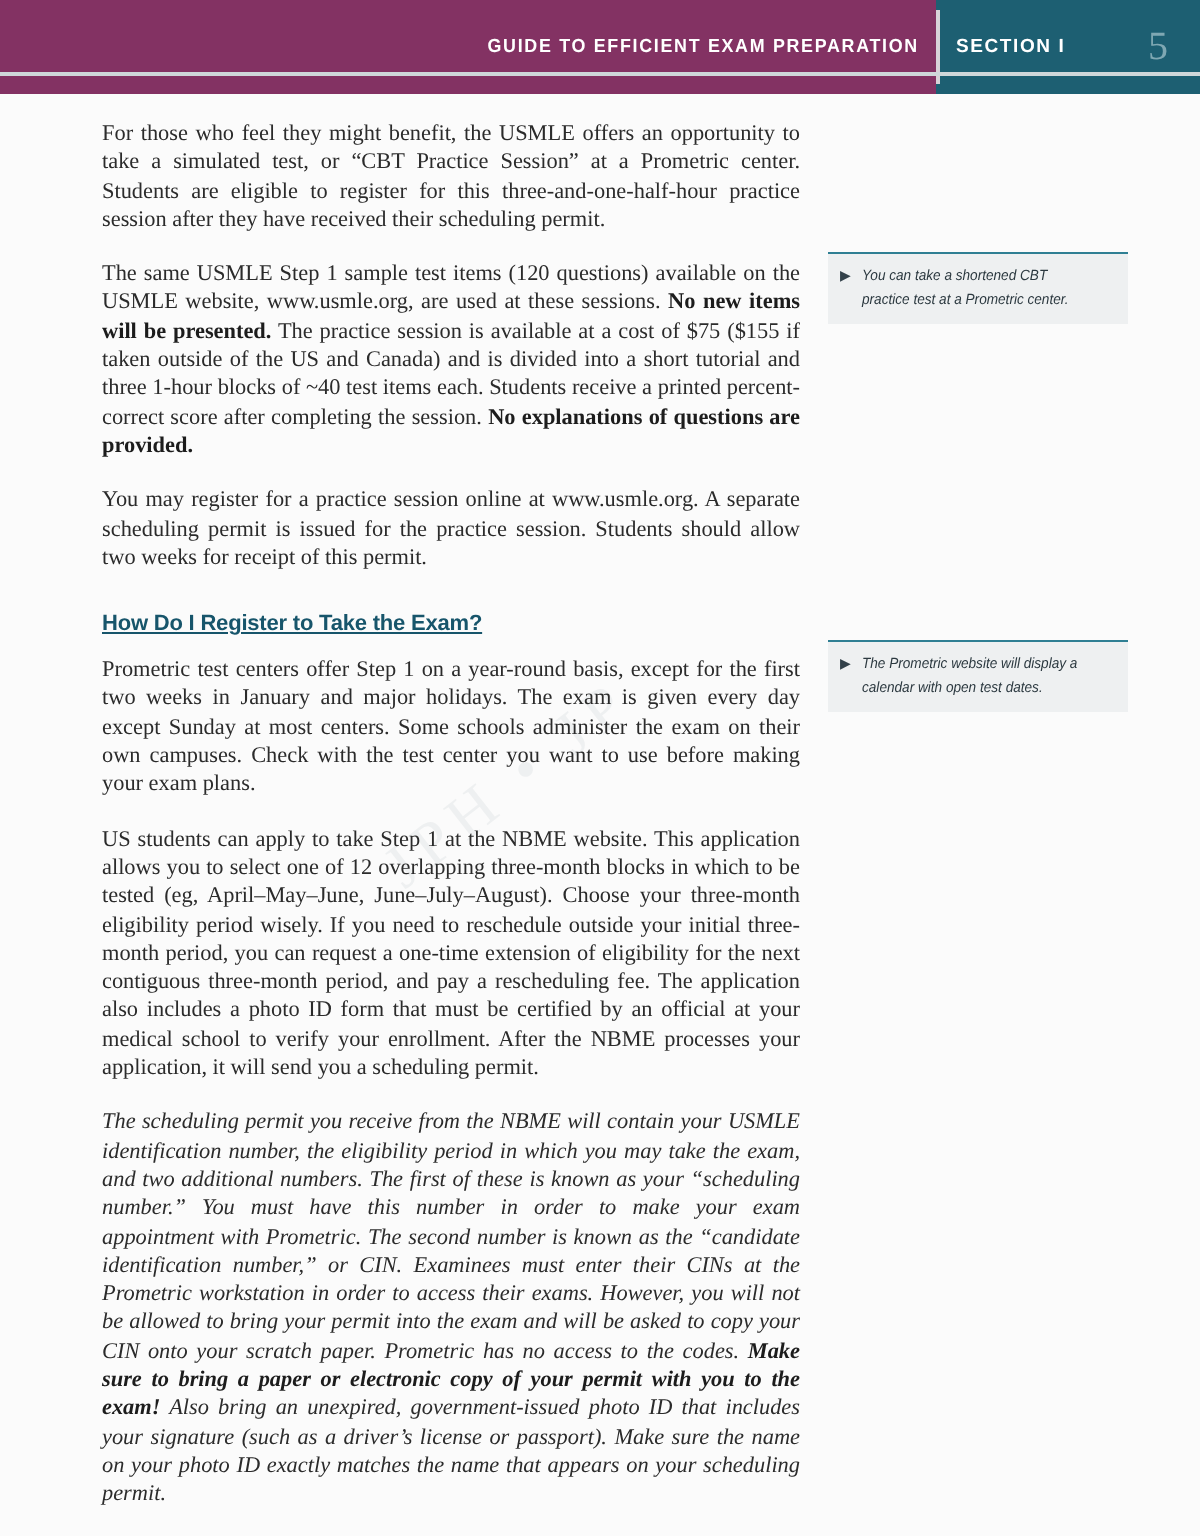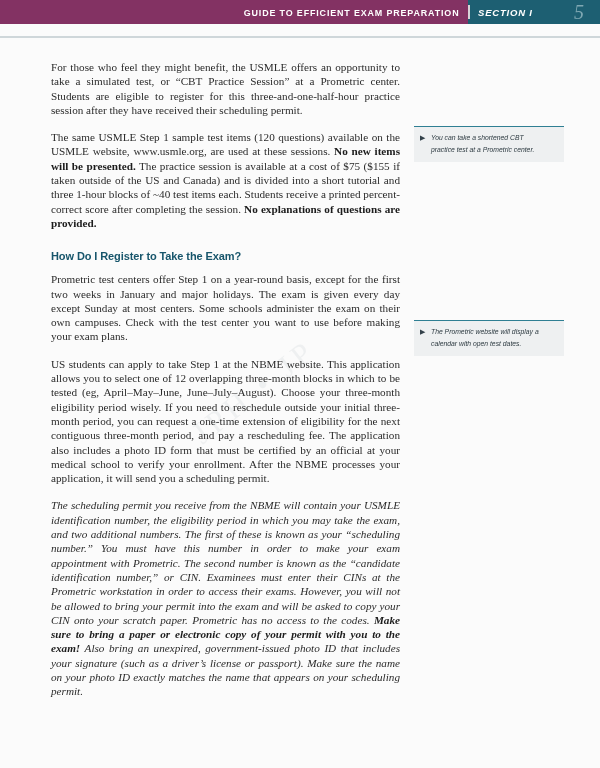--- a/index.html
+++ b/index.html
@@ -13,21 +13,21 @@
     font-family: "Liberation Serif", serif;
     overflow: hidden;
     position: relative;
   }
 
   
   .header {
     position: absolute;
     top: 0; left: 0;
     width: 600px;
-    height: 24px;
+    height: 47px;
     display: flex;
     align-items: stretch;
   }
   .header-magenta {
     flex: 1 1 auto;
     background: #833263;
     display: flex;
     align-items: center;
     justify-content: flex-end;
     padding-right: 9px;
@@ -45,21 +45,20 @@
     white-space: nowrap;
   }
   .header-teal {
     width: 132px;
     background: #1d5f72;
     display: flex;
     align-items: center;
     box-sizing: border-box;
     padding-left: 10px;
     position: relative;
-    font-style: italic;
   }
   .header-section {
     font-family: "Liberation Sans", sans-serif;
     font-weight: bold;
     font-size: 9.5px;
     letter-spacing: 0.8px;
     color: #ffffff;
     text-transform: uppercase;
     white-space: nowrap;
   }
@@ -107,20 +106,21 @@
   p.body-para:last-child { margin-bottom: 0; font-style: italic; }
   .b { font-weight: bold; color: #1c1c1c; }
 
   h2.section-heading {
     margin: 20px 0 10px 0;
     font-family: "Liberation Sans", sans-serif;
     font-weight: bold;
     font-size: 11px;
     letter-spacing: -0.1px;
     color: #17556b;
+    text-decoration: underline;
   }
 
   
   .callout {
     position: absolute;
     left: 414px;
     width: 150px;
     background: #eef0f1;
     border-top: 1.6px solid #2f7f93;
     box-sizing: border-box;
@@ -185,20 +185,21 @@
 <div class="header-rule"></div>
 
 <div class="watermark">JPH • JP</div>
 
 <div class="content">
 
   <p class="body-para">For those who feel they might benefit, the USMLE offers an opportunity to take a simulated test, or “CBT Practice Session” at a Prometric center. Students are eligible to register for this three-and-one-half-hour practice session after they have received their scheduling permit.</p>
 
   <p class="body-para"><span>The same USMLE Step 1 sample test items (120 questions) available on the USMLE website, www.usmle.org, are used at these sessions. </span><span class="b">No new items will be presented.</span><span> The practice session is available at a cost of $75 ($155 if taken outside of the US and Canada) and is divided into a short tutorial and three 1-hour blocks of ~40 test items each. Students receive a printed percent-correct score after completing the session. </span><span class="b">No explanations of questions are provided.</span></p>
 
+  <p class="body-para">You may register for a practice session online at www.usmle.org. A separate scheduling permit is issued for the practice session. Students should allow two weeks for receipt of this permit.</p>
 
   <h2 class="section-heading">How Do I Register to Take the Exam?</h2>
 
   <p class="body-para">Prometric test centers offer Step 1 on a year-round basis, except for the first two weeks in January and major holidays. The exam is given every day except Sunday at most centers. Some schools administer the exam on their own campuses. Check with the test center you want to use before making your exam plans.</p>
 
   <p class="body-para">US students can apply to take Step 1 at the NBME website. This application allows you to select one of 12 overlapping three-month blocks in which to be tested (eg, April–May–June, June–July–August). Choose your three-month eligibility period wisely. If you need to reschedule outside your initial three-month period, you can request a one-time extension of eligibility for the next contiguous three-month period, and pay a rescheduling fee. The application also includes a photo ID form that must be certified by an official at your medical school to verify your enrollment. After the NBME processes your application, it will send you a scheduling permit.</p>
 
   <p class="body-para"><span>The scheduling permit you receive from the NBME will contain your USMLE identification number, the eligibility period in which you may take the exam, and two additional numbers. The first of these is known as your “scheduling number.” You must have this number in order to make your exam appointment with Prometric. The second number is known as the “candidate identification number,” or CIN. Examinees must enter their CINs at the Prometric workstation in order to access their exams. However, you will not be allowed to bring your permit into the exam and will be asked to copy your CIN onto your scratch paper. Prometric has no access to the codes. </span><span class="b">Make sure to bring a paper or electronic copy of your permit with you to the exam!</span><span> Also bring an unexpired, government-issued photo ID that includes your signature (such as a driver’s license or passport). Make sure the name on your photo ID exactly matches the name that appears on your scheduling permit.</span></p>
 
 </div>

